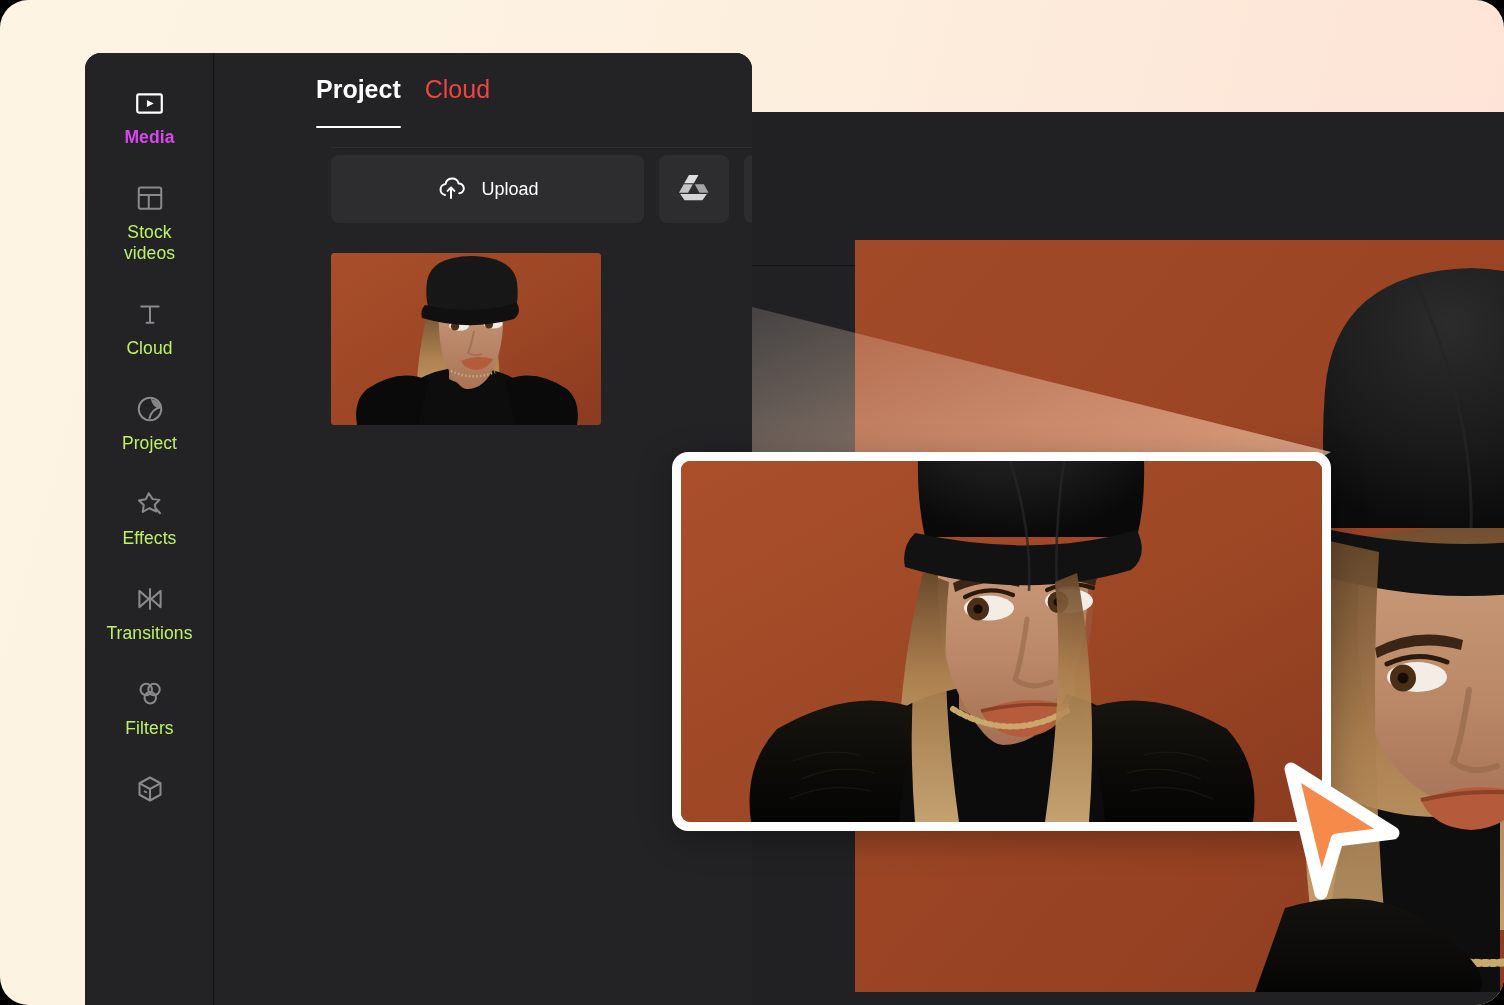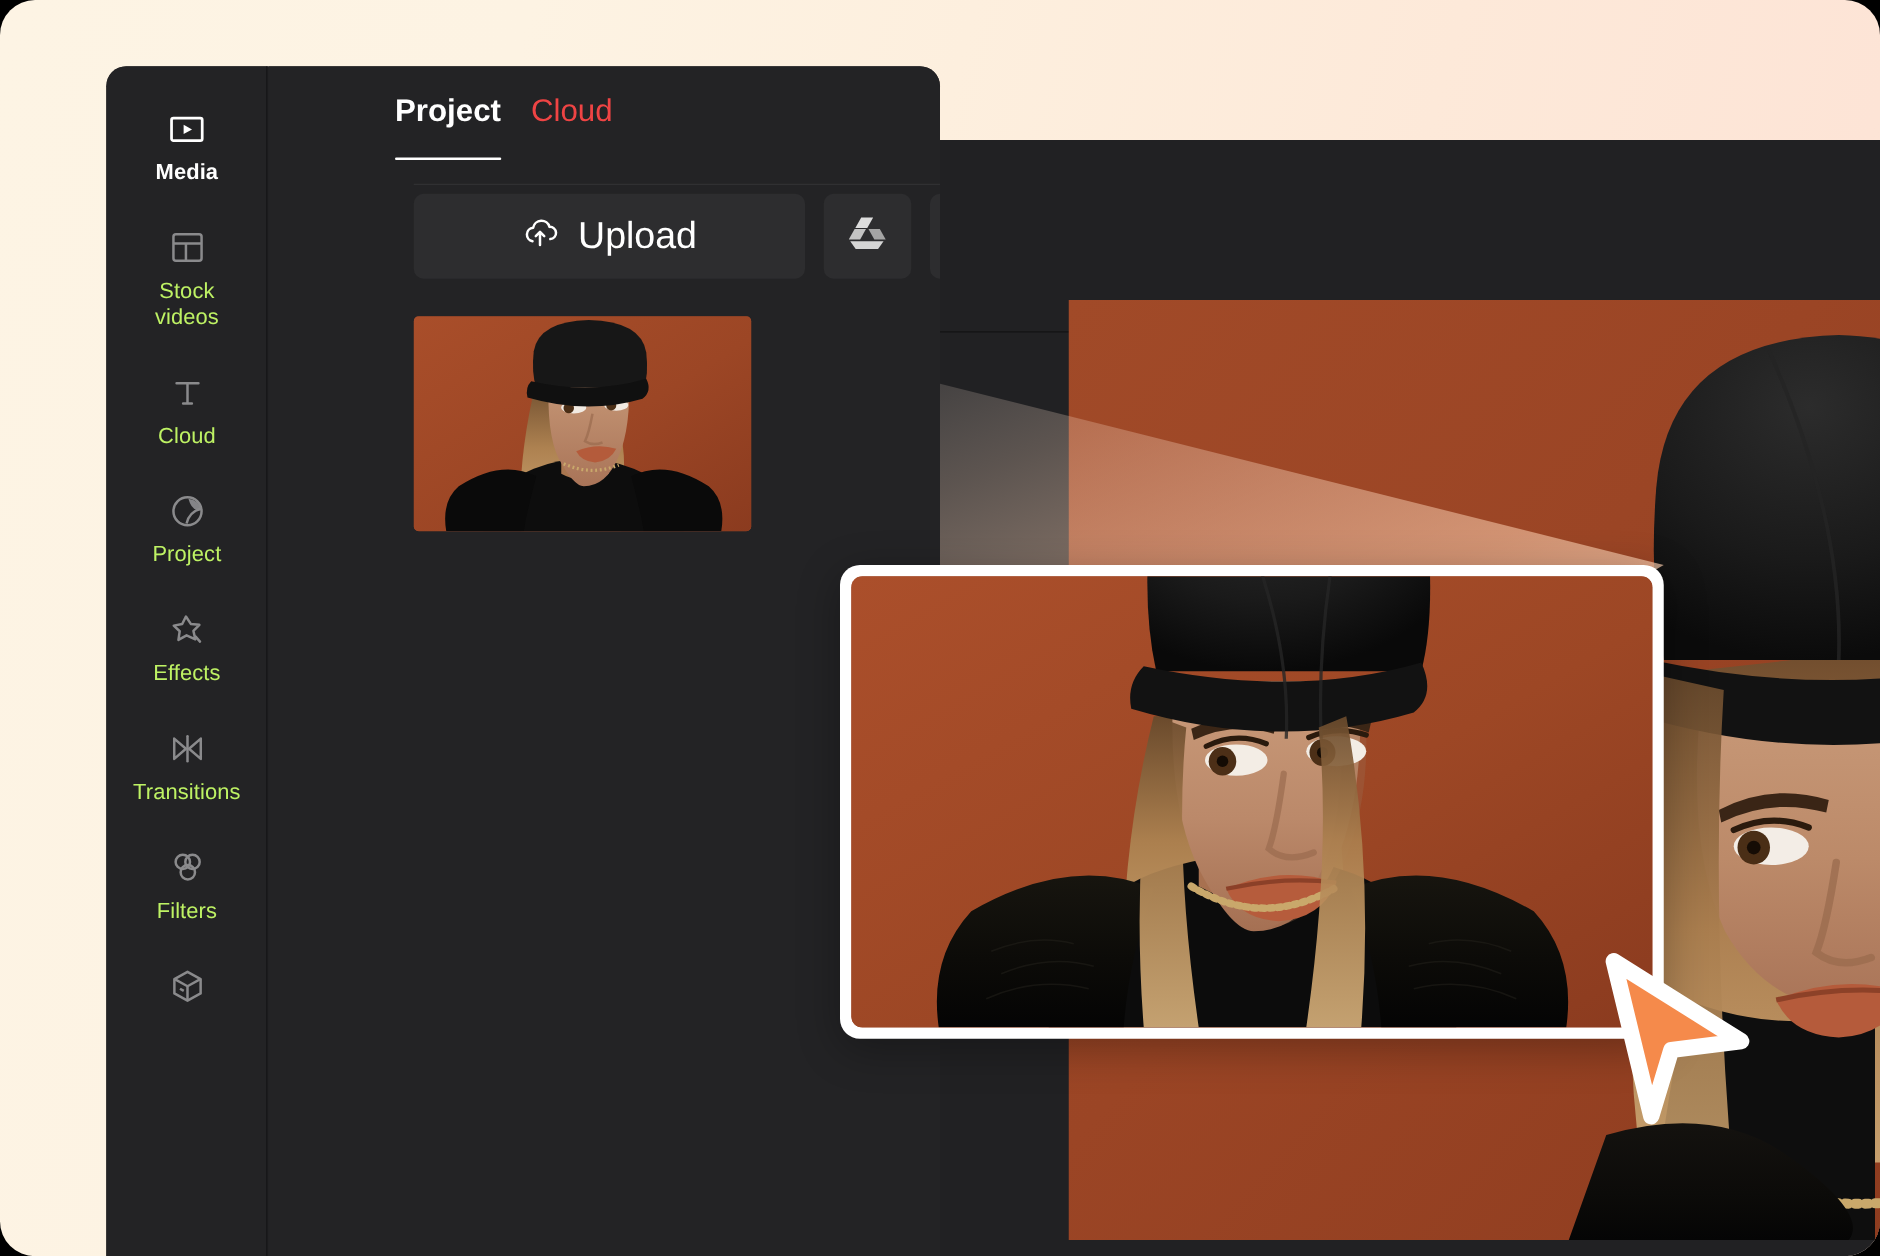--- a/index.html
+++ b/index.html
@@ -93,21 +93,21 @@
     color: #8A8A8C;
   }
   .rail-item .rail-lbl {
     font-size: 17.5px;
     line-height: 21px;
     text-align: center;
     letter-spacing: .1px;
   }
   .rail-item.active { color: #FFFFFF; }
   .rail-item.active .rail-ico { color: #FFFFFF; }
-  .rail-item.active .rail-lbl { color: #ffffff; font-weight: 600; }
+  .rail-item.active .rail-lbl { color: #d946ef; font-weight: 600; }
 
   
   #content {
     position: absolute;
     left: 130px; top: 0;
     right: 0; bottom: 0;
     background: #232325;
   }
 
   #tabs {
@@ -150,21 +150,21 @@
   }
   #upload-btn {
     width: 313px; height: 68px;
     background: #2D2D2F;
     border-radius: 8px;
     display: flex;
     align-items: center;
     justify-content: center;
     gap: 15px;
     color: #FFFFFF;
-    font-size: 30px;
+    font-size: 18px;
     cursor: pointer;
     user-select: none;
   }
   .cloud-btn {
     width: 70px; height: 68px;
     background: #2D2D2F;
     border-radius: 8px;
     display: flex;
     align-items: center;
     justify-content: center;

